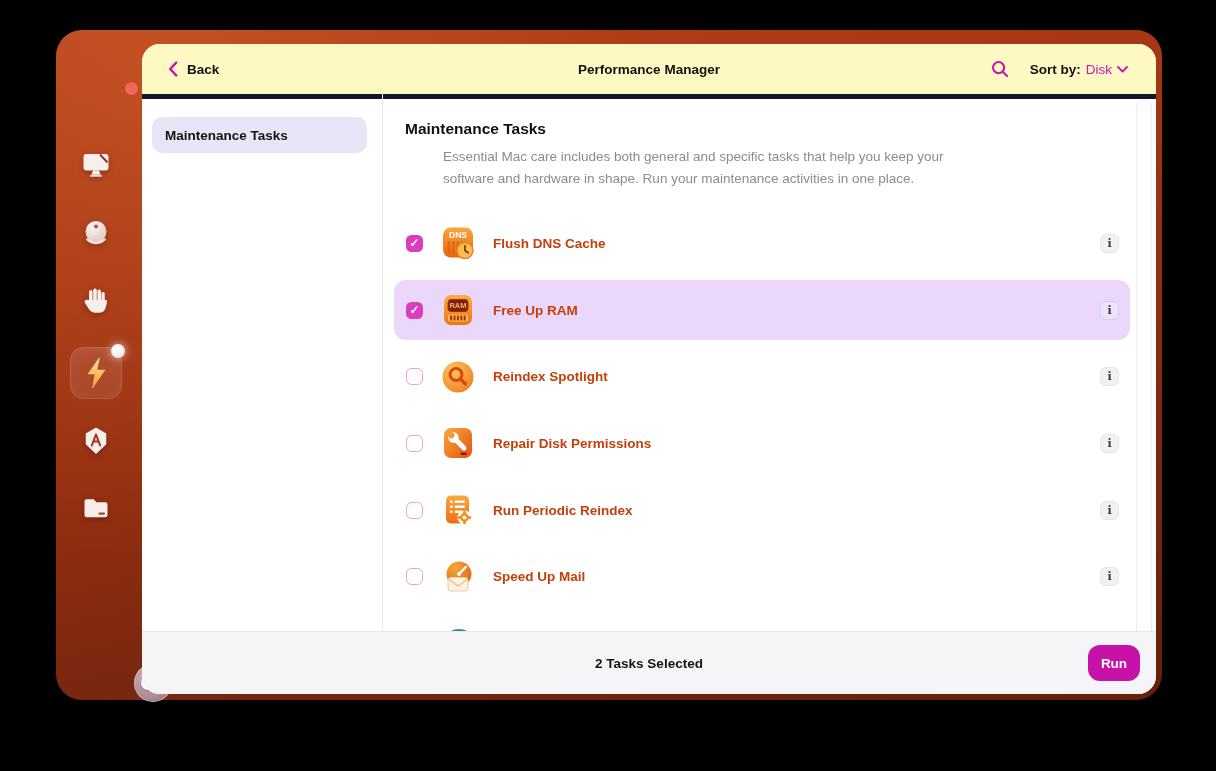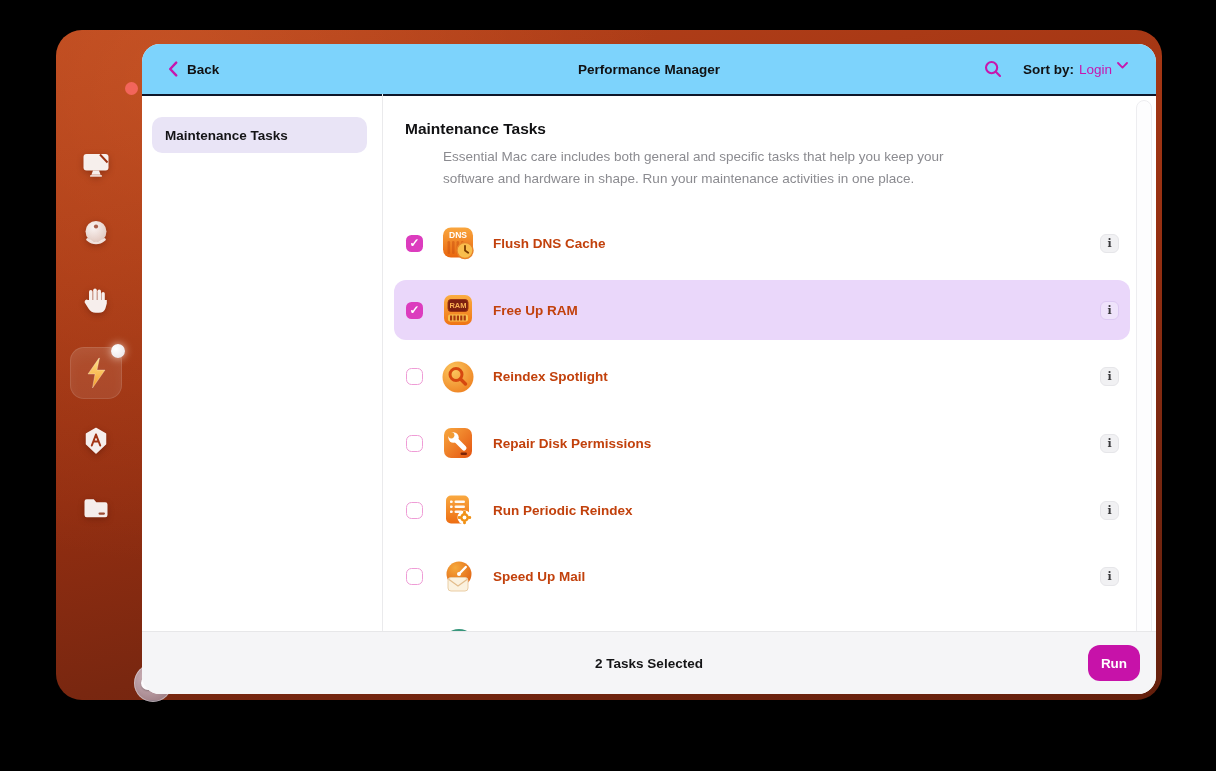--- a/index.html
+++ b/index.html
@@ -25,27 +25,27 @@
     background:radial-gradient(circle at 35% 35%,#ffffff,#e8e2e6);box-shadow:0 0 8px rgba(255,240,230,.75);}
   .avatar{position:absolute;left:78px;top:634px;width:38px;height:38px;border-radius:50%;
     background:radial-gradient(circle at 40% 35%,rgba(226,210,222,.85),rgba(150,128,142,.8));
     box-shadow:inset 0 0 0 1px rgba(255,255,255,.35);}
   .avatar .big{position:absolute;left:7px;top:12px;width:14px;height:14px;border-radius:50%;background:#fdfbfd;box-shadow:0 1px 2px rgba(0,0,0,.25);}
   .avatar .small{position:absolute;left:25px;top:16px;width:6px;height:6px;border-radius:50%;background:#f6f0f4;}
 
   
   .panel{position:absolute;left:86px;top:14px;width:1014px;height:650px;background:#fff;border-radius:18px;overflow:hidden;}
 
-  .header{position:absolute;left:0;top:0;right:0;height:50px;border-bottom:2px solid #0f172a;background:#7dd3fc;}
+  .header{position:absolute;left:0;top:0;right:0;height:50px;border-bottom:5px solid #0f172a;background:#fef9c3;}
   .back{position:absolute;left:26px;top:0;height:50px;display:flex;align-items:center;gap:9px;cursor:default;}
   .back .lbl{font-size:13.5px;font-weight:700;color:#111113;}
   .title{position:absolute;left:0;right:0;top:0;height:50px;display:flex;align-items:center;justify-content:center;
     font-size:13.5px;font-weight:700;color:#111113;}
   .hdr-right{position:absolute;right:28px;top:0;height:50px;display:flex;align-items:center;gap:20px;}
-  .sort{display:flex;align-items:flex-start;gap:5px;}
+  .sort{display:flex;align-items:center;gap:5px;}
   .sort .sortlbl{font-size:13.5px;font-weight:700;color:#111113;}
   .sort .sortval{font-size:13.5px;font-weight:500;}
 
   .body{position:absolute;left:0;top:50px;right:0;bottom:62px;display:flex;}
   .nav{width:241px;border-right:1px solid #eaeaec;padding:23px 15px 0 10px;box-sizing:border-box;}
   .nav-item{height:36px;margin-bottom:7px;border-radius:10px;display:flex;align-items:center;padding-left:13px;
     font-size:13.5px;color:#56565b;cursor:default;}
   .nav-item.selected{font-weight:700;color:#141416;}
 
   .content{flex:1;position:relative;}
@@ -163,21 +163,21 @@
           <span class="lbl">Back</span>
         </div>
         <div class="title">Performance Manager</div>
         <div class="hdr-right">
           <svg width="20" height="20" viewBox="0 0 20 20">
             <circle cx="8.6" cy="8.6" r="5.6" fill="none" stroke="#c716ae" stroke-width="2.1"></circle>
             <line x1="13" y1="13" x2="17" y2="17" stroke="#c716ae" stroke-width="2.1" stroke-linecap="round"></line>
           </svg>
           <div class="sort">
             <span class="sortlbl">Sort by:</span>
-            <span class="sortval" style="color:#c716ae">Login</span>
+            <span class="sortval" style="color:#c716ae">Disk</span>
             <svg width="11" height="7" viewBox="0 0 11 7">
               <path d="M1 1 L5.5 5.6 L10 1" fill="none" stroke="#c716ae" stroke-width="1.8" stroke-linecap="round" stroke-linejoin="round"></path>
             </svg>
           </div>
         </div>
       </div>
 
       <div class="body">
         <div class="nav" id="nav">
             <div class="nav-item selected" style="background: rgb(233, 228, 246);">Maintenance Tasks</div>

